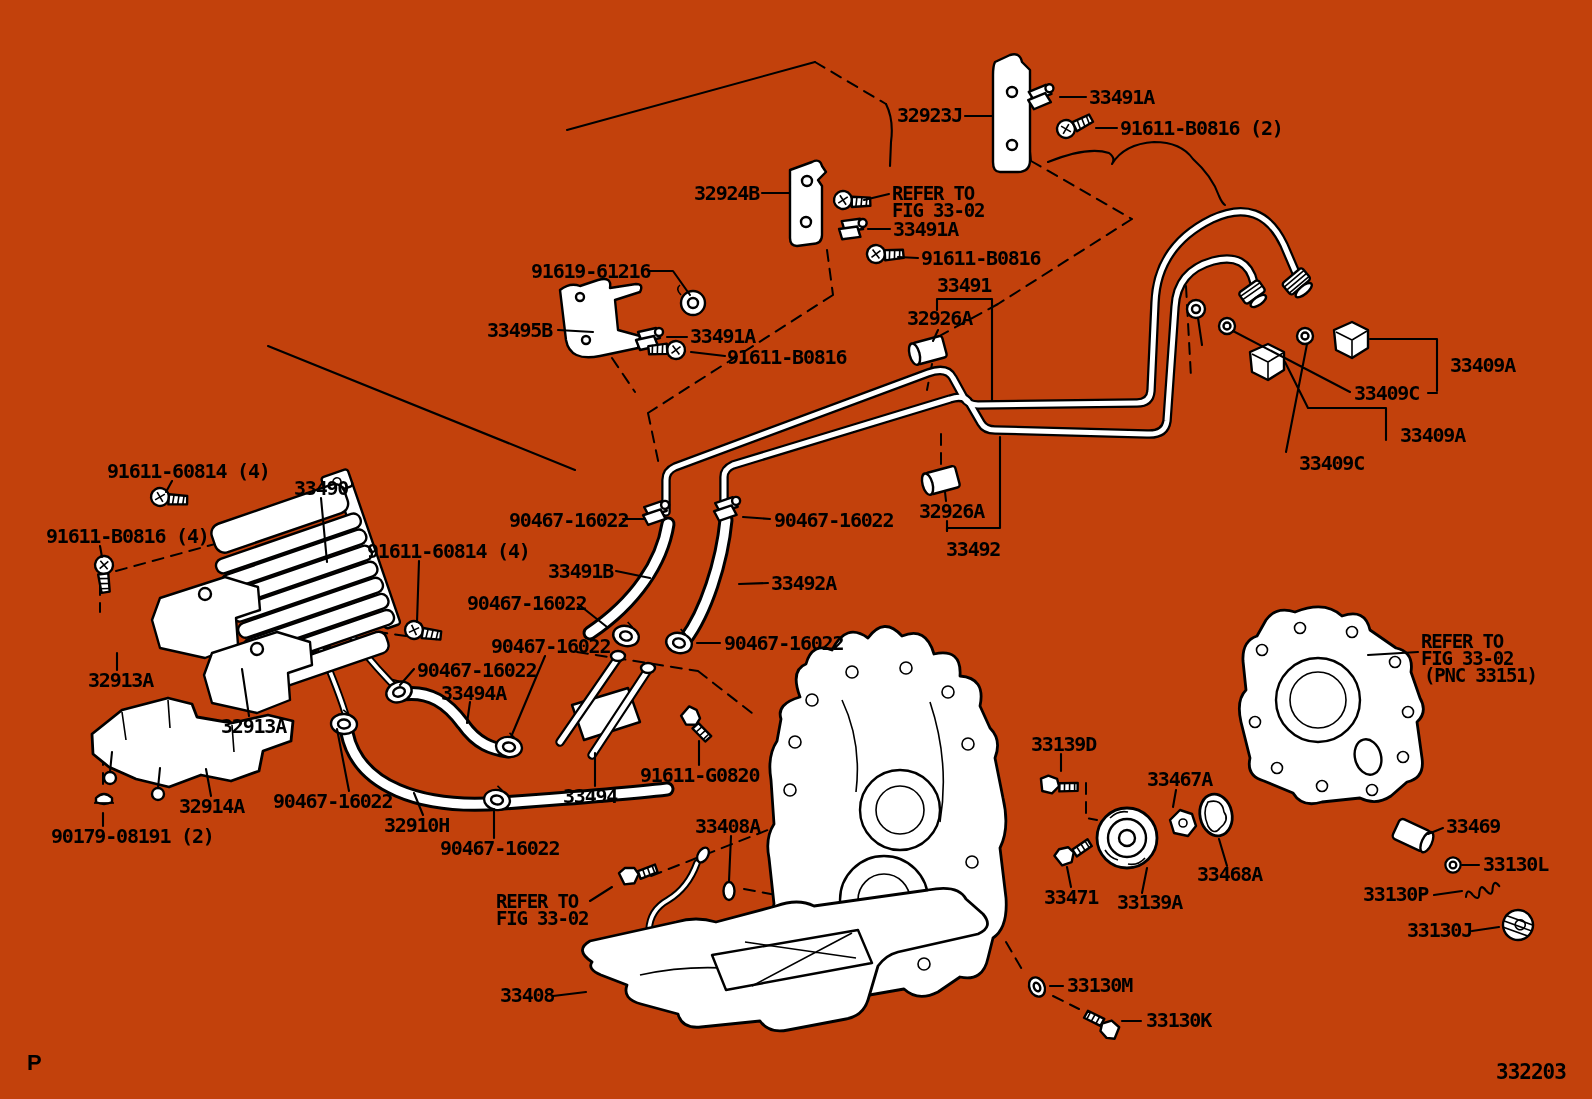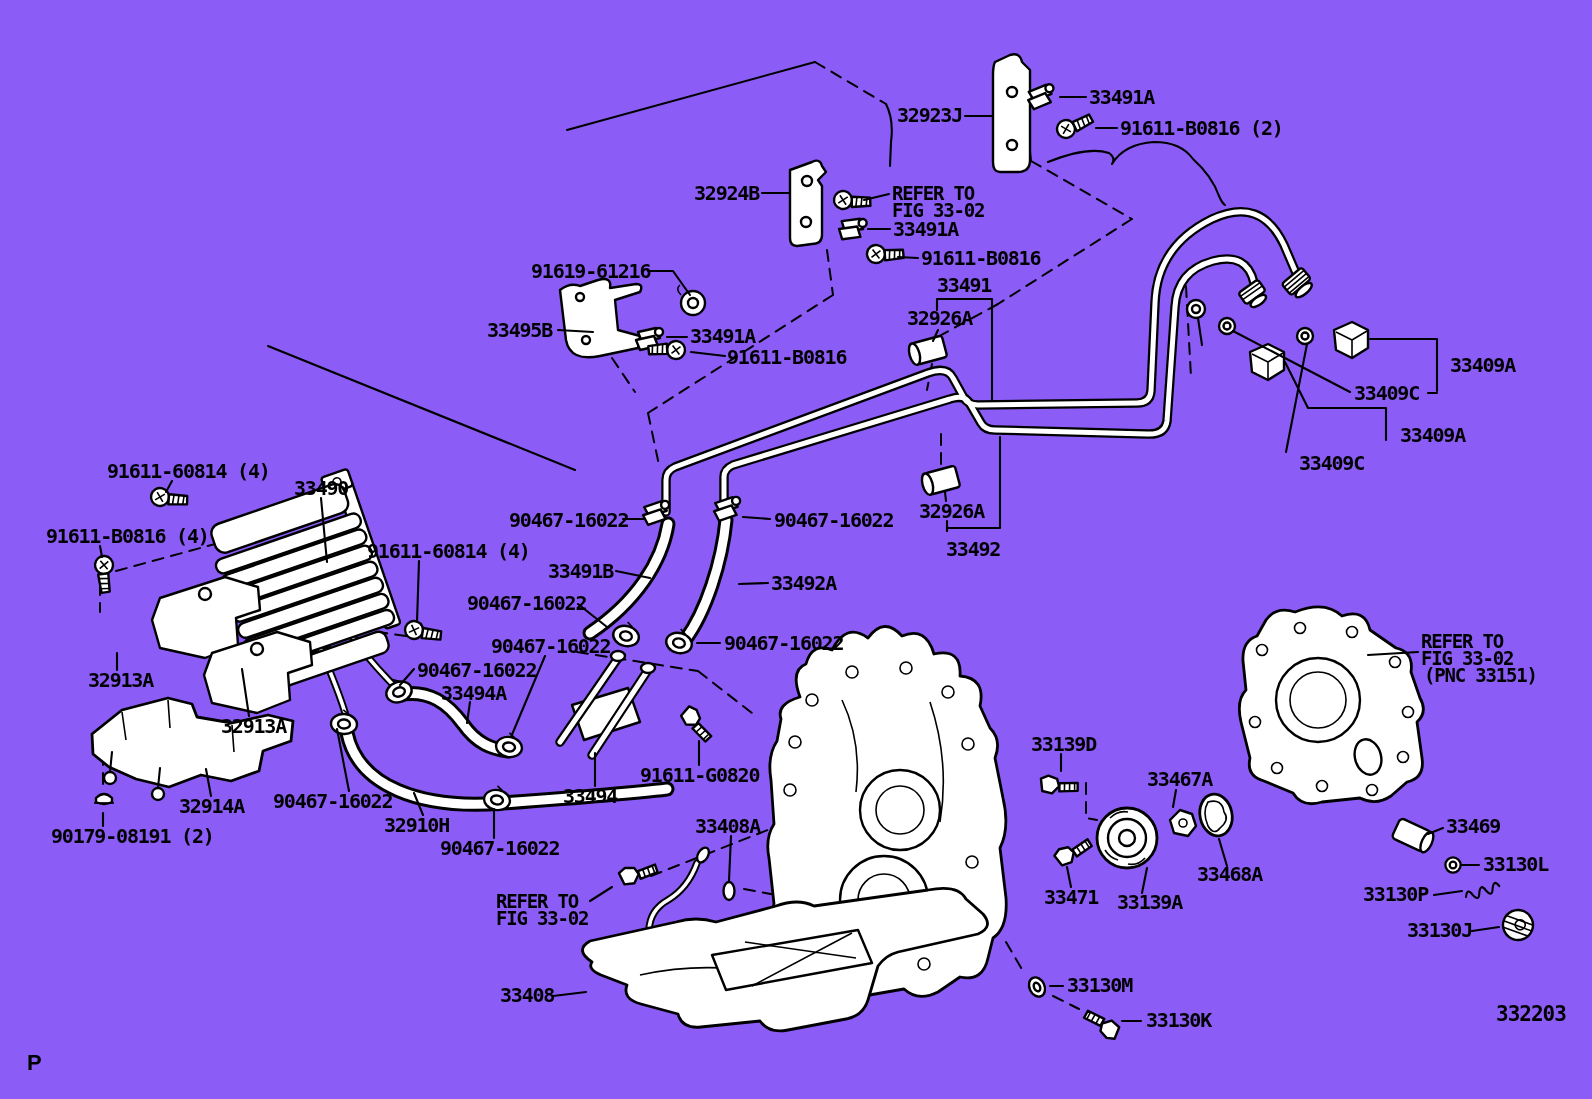--- a/index.html
+++ b/index.html
@@ -1,35 +1,35 @@
 <!DOCTYPE html>
 <html><head>
 <meta charset="utf-8">
 <style>
   html,body{margin:0;padding:0;background:#fff}
-  #stage{position:relative;width:1592px;height:1099px;background:#8b5cf6;overflow:hidden;
+  #stage{position:relative;width:1592px;height:1099px;background:#c2410c;overflow:hidden;
          font-family:"DejaVu Sans Mono",monospace}
   #diagram{position:absolute;left:0;top:0}
   
   .p2{fill:#fff;stroke:#000;stroke-width:2.4;stroke-linejoin:round}
   .p3{fill:#fff;stroke:#000;stroke-width:2.8;stroke-linejoin:round}
   .t1{fill:none;stroke:#000;stroke-width:1.6}
   .ln{fill:none;stroke:#000;stroke-width:2.1;stroke-linecap:round;stroke-linejoin:round}
   .dsh{fill:none;stroke:#000;stroke-width:2;stroke-dasharray:11 8;stroke-linecap:round}
   .to{fill:none;stroke:#000;stroke-width:9.5;stroke-linejoin:round;stroke-linecap:round}
   .ti{fill:none;stroke:#fff;stroke-width:5;stroke-linejoin:round;stroke-linecap:round}
   .ho{fill:none;stroke:#000;stroke-width:15;stroke-linecap:round}
   .hi{fill:none;stroke:#fff;stroke-width:9;stroke-linecap:round}
   .so{fill:none;stroke:#000;stroke-width:7.5;stroke-linecap:round}
   .si{fill:none;stroke:#fff;stroke-width:3.6;stroke-linecap:round}
   #labels text{font-family:"DejaVu Sans Mono",monospace;font-weight:bold;font-size:20px;
                letter-spacing:-1.2px;fill:#000}
   .corner{position:absolute;font-weight:bold;color:#000}
   .corner-p{left:27px;top:1050px;font-size:22px;font-family:"Liberation Sans",sans-serif}
-  .corner-code{left:1496px;top:1002px;font-size:21px;letter-spacing:-1px;
+  .corner-code{left:1496px;top:1060px;font-size:21px;letter-spacing:-1px;
                font-family:"DejaVu Sans Mono",monospace}
 </style>
 </head>
 <body>
 
 <div id="stage">
 <svg id="diagram" width="1592" height="1099" viewBox="0 0 1592 1099" xmlns="http://www.w3.org/2000/svg">
 
   <defs>
     <g id="screwR">

